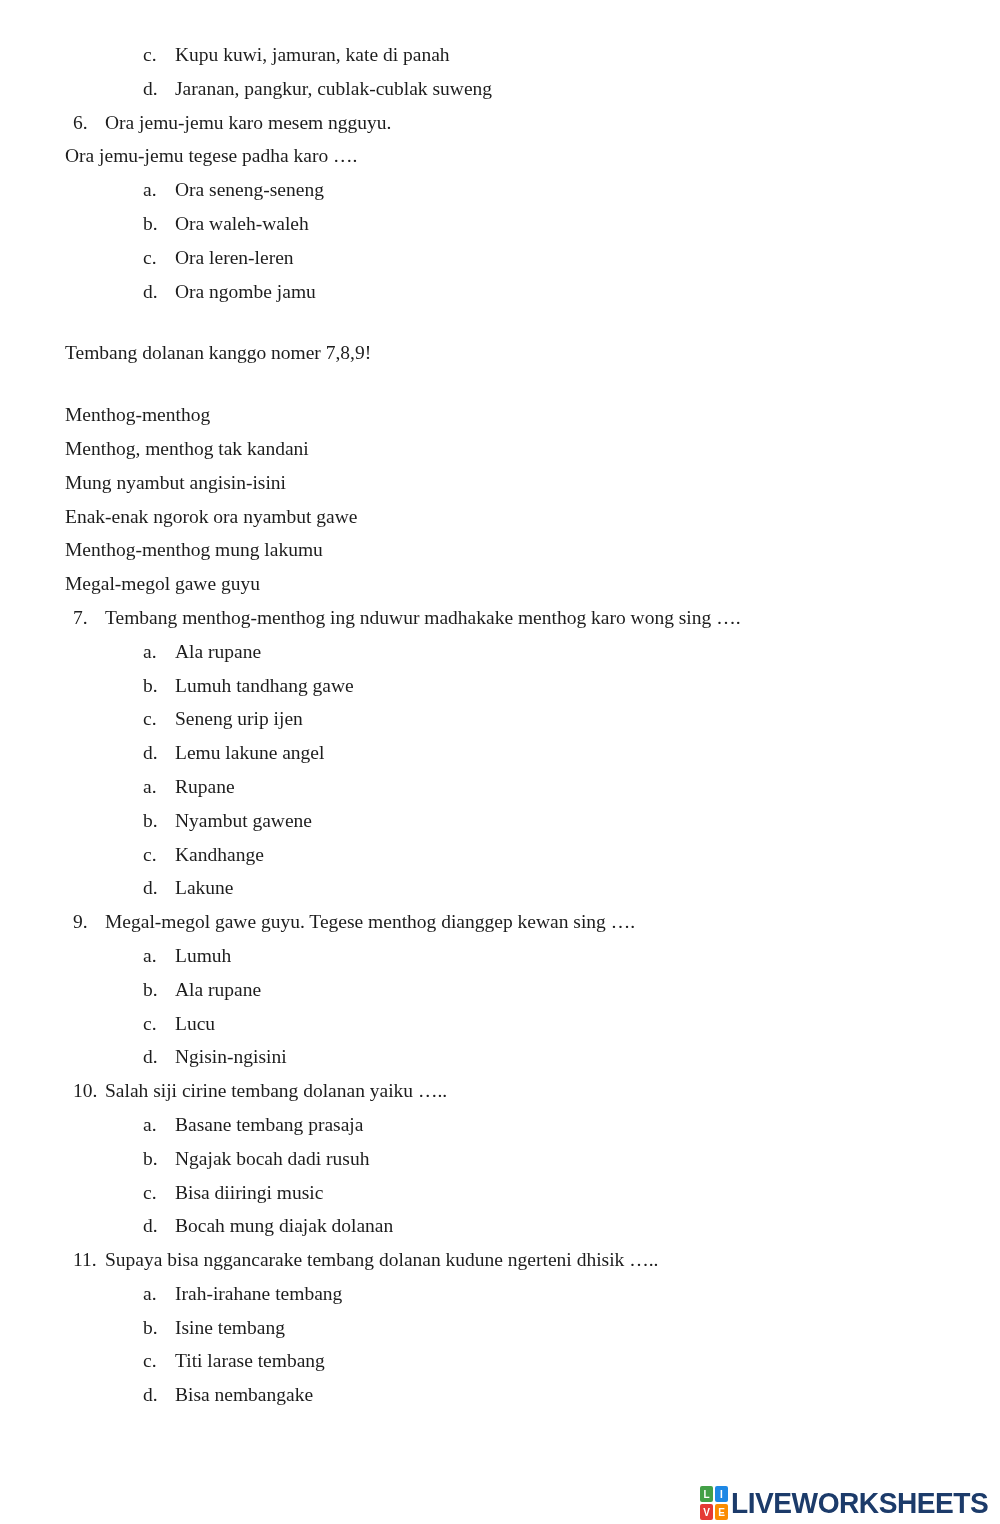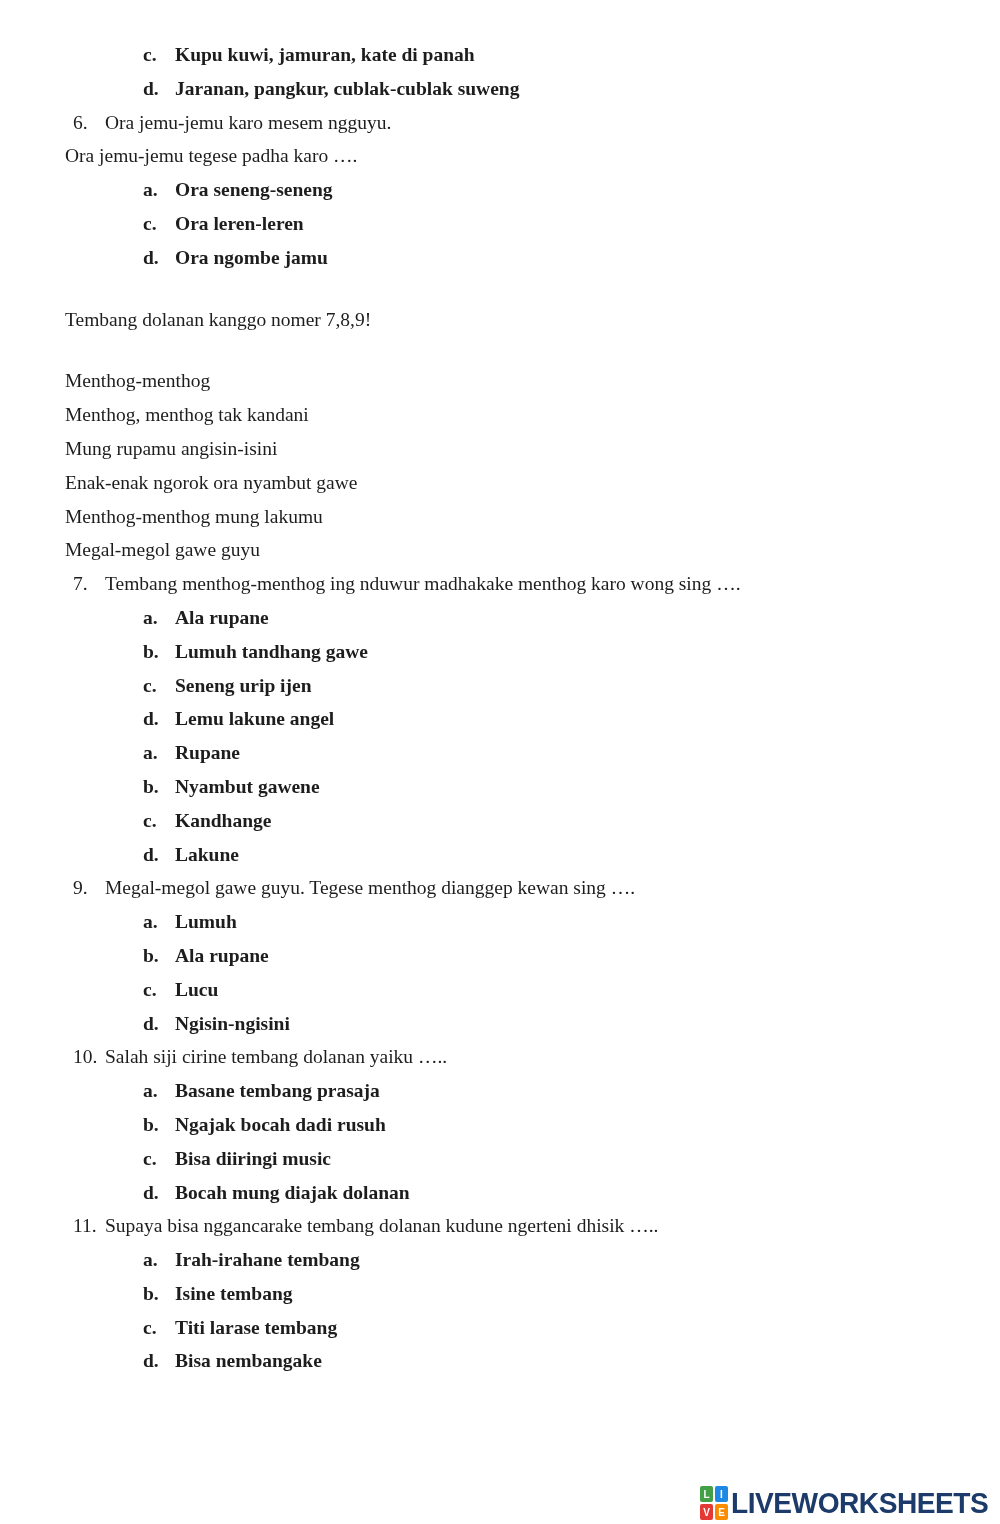--- a/index.html
+++ b/index.html
@@ -19,21 +19,21 @@
     width: 1000px;
   }
   .line {
     height: 33.8px;
     line-height: 33.8px;
     font-size: 19.5px;
     white-space: nowrap;
   }
   .line.question { padding-left: 73px; }
   .question-number { display: inline-block; width: 32px; }
-  .line.option { padding-left: 143px; font-weight: bold; }
+  .line.option { padding-left: 143px; }
   .option-letter { display: inline-block; width: 32px; }
   .line.continuation,
   .line.plain,
   .line.bold { padding-left: 65px; }
   .line.bold { font-weight: normal; margin-top: 28px; }
 
   .footer-logo {
     position: absolute;
     left: 700px;
     top: 1484px;
@@ -70,26 +70,27 @@
 </style>
 </head>
 <body style="background: rgb(255, 255, 255); color: rgb(29, 29, 29);">
 
 <div class="worksheet-body">
     <div class="line option"><span class="option-letter">c.</span><span>Kupu kuwi, jamuran, kate di panah</span></div>
     <div class="line option"><span class="option-letter">d.</span><span>Jaranan, pangkur, cublak-cublak suweng</span></div>
     <div class="line question"><span class="question-number">6.</span><span>Ora jemu-jemu karo mesem ngguyu.</span></div>
     <div class="line continuation">Ora jemu-jemu tegese padha karo ….</div>
     <div class="line option"><span class="option-letter">a.</span><span>Ora seneng-seneng</span></div>
+    <div class="line option"><span class="option-letter">b.</span><span>Ora waleh-waleh</span></div>
     <div class="line option"><span class="option-letter">c.</span><span>Ora leren-leren</span></div>
     <div class="line option"><span class="option-letter">d.</span><span>Ora ngombe jamu</span></div>
     <div class="line bold">Tembang dolanan kanggo nomer 7,8,9!</div>
     <div class="line bold">Menthog-menthog</div>
     <div class="line plain">Menthog, menthog tak kandani</div>
-    <div class="line plain">Mung rupamu angisin-isini</div>
+    <div class="line plain">Mung nyambut angisin-isini</div>
     <div class="line plain">Enak-enak ngorok ora nyambut gawe</div>
     <div class="line plain">Menthog-menthog mung lakumu</div>
     <div class="line plain">Megal-megol gawe guyu</div>
     <div class="line question"><span class="question-number">7.</span><span>Tembang menthog-menthog ing nduwur madhakake menthog karo wong sing ….</span></div>
     <div class="line option"><span class="option-letter">a.</span><span>Ala rupane</span></div>
     <div class="line option"><span class="option-letter">b.</span><span>Lumuh tandhang gawe</span></div>
     <div class="line option"><span class="option-letter">c.</span><span>Seneng urip ijen</span></div>
     <div class="line option"><span class="option-letter">d.</span><span>Lemu lakune angel</span></div>
     <div class="line option"><span class="option-letter">a.</span><span>Rupane</span></div>
     <div class="line option"><span class="option-letter">b.</span><span>Nyambut gawene</span></div>

